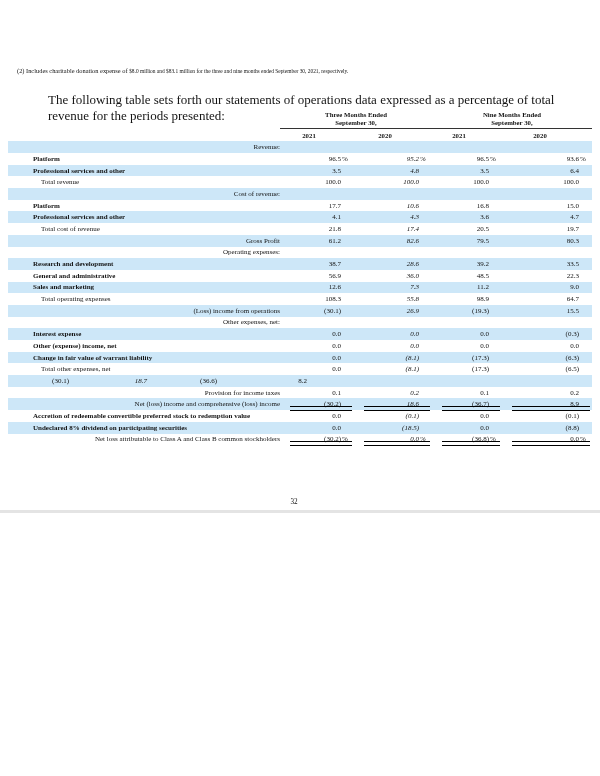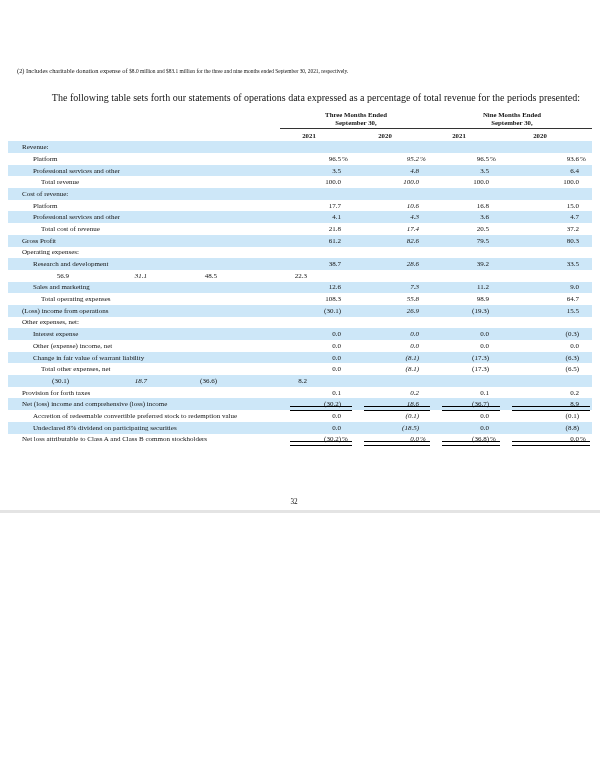--- a/index.html
+++ b/index.html
@@ -8,43 +8,43 @@
     width:600px; height:776px; position:relative; overflow:hidden;
     font-family:"Liberation Serif","DejaVu Serif",serif;
     color:#141414;
   }
 
   
   .footnote { position:absolute; top:67px; left:17px; right:14px; font-size:6.4px; line-height:1.15; white-space:nowrap; }
   .footnote .fn-small { font-size:5.4px; }
 
   
-  .intro { position:absolute; top:92px; left:48px; right:20px; font-size:10px;text-align:right; }
+  .intro { position:absolute; top:92px; left:48px; right:20px; font-size:13px; }
 
   
   .stmt-table { position:absolute; top:111px; left:8px; width:584px; }
 
   .hdr-groups { display:flex; margin-left:272px; }
   .hdr-group { text-align:center; font-weight:bold; font-size:6.8px; line-height:1.2; padding-bottom:1px; border-bottom:0.8px solid #333; }
   .hdr-group.g0 { width:152px; }
   .hdr-group.g1 { width:160px; }
 
   .hdr-years { display:flex; margin-left:272px; height:12px; align-items:center; }
   .ycell { display:flex; }
   .ycell .yr { text-align:center; font-weight:bold; font-size:6.8px; }
   .ycell.y0 { width:74px; } .ycell.y0 .yr { width:58px; }
   .ycell.y1 { width:78px; } .ycell.y1 .yr { width:62px; }
   .ycell.y2 { width:70px; } .ycell.y2 .yr { width:54px; }
   .ycell.y3 { width:90px; } .ycell.y3 .yr { width:76px; }
 
   .trow { display:flex; height:11.7px; align-items:center; font-size:7px; }
   .trow.shaded { background:#cde7f8; }
   .c-label { width:272px; white-space:nowrap; overflow:hidden; }
-  .c-label.ind0 { padding-left:14px; }
-  .c-label.ind1 { padding-left:25px; }
+  .c-label.ind0 { padding-left:20px;text-align:right; }
+  .c-label.ind1 { padding-left:25px;font-weight:bold; }
   .c-label.ind2 { padding-left:33px; }
   .c-val { display:flex; position:relative; height:100%; align-items:center; }
   .c-val.c0 { width:74px; }
   .c-val.c1 { width:78px;font-style:italic; }
   .c-val.c2 { width:70px; }
   .c-val.c3 { width:90px; }
   .c-val .num { flex:1; text-align:right; }
   .c-val .sfx { width:13px; text-align:left; padding-left:1px; }
   .trow.dbl .c-val::after {
     content:""; position:absolute; left:10px; right:2px; bottom:-0.5px; height:2.8px;
@@ -231,21 +231,21 @@
         </div>
         <div class="c-val c1">
           <span class="num">17.4</span>
           <span class="sfx"></span>
         </div>
         <div class="c-val c2">
           <span class="num">20.5</span>
           <span class="sfx"></span>
         </div>
         <div class="c-val c3">
-          <span class="num">37.2</span>
+          <span class="num">19.7</span>
           <span class="sfx"></span>
         </div>
       </div>
       <div class="trow shaded">
         <div class="c-label ind0">Gross Profit</div>
         <div class="c-val c0">
           <span class="num">61.2</span>
           <span class="sfx"></span>
         </div>
         <div class="c-val c1">
@@ -293,26 +293,27 @@
         <div class="c-val c2">
           <span class="num">39.2</span>
           <span class="sfx"></span>
         </div>
         <div class="c-val c3">
           <span class="num">33.5</span>
           <span class="sfx"></span>
         </div>
       </div>
       <div class="trow">
+        <div class="c-label ind1">General and administrative</div>
         <div class="c-val c0">
           <span class="num">56.9</span>
           <span class="sfx"></span>
         </div>
         <div class="c-val c1">
-          <span class="num">31.1</span>
+          <span class="num">36.0</span>
           <span class="sfx"></span>
         </div>
         <div class="c-val c2">
           <span class="num">48.5</span>
           <span class="sfx"></span>
         </div>
         <div class="c-val c3">
           <span class="num">22.3</span>
           <span class="sfx"></span>
         </div>
@@ -481,21 +482,21 @@
         <div class="c-val c2">
           <span class="num">(36.6)</span>
           <span class="sfx"></span>
         </div>
         <div class="c-val c3">
           <span class="num">8.2</span>
           <span class="sfx"></span>
         </div>
       </div>
       <div class="trow">
-        <div class="c-label ind0">Provision for forth taxes</div>
+        <div class="c-label ind0">Provision for income taxes</div>
         <div class="c-val c0">
           <span class="num">0.1</span>
           <span class="sfx"></span>
         </div>
         <div class="c-val c1">
           <span class="num">0.2</span>
           <span class="sfx"></span>
         </div>
         <div class="c-val c2">
           <span class="num">0.1</span>

